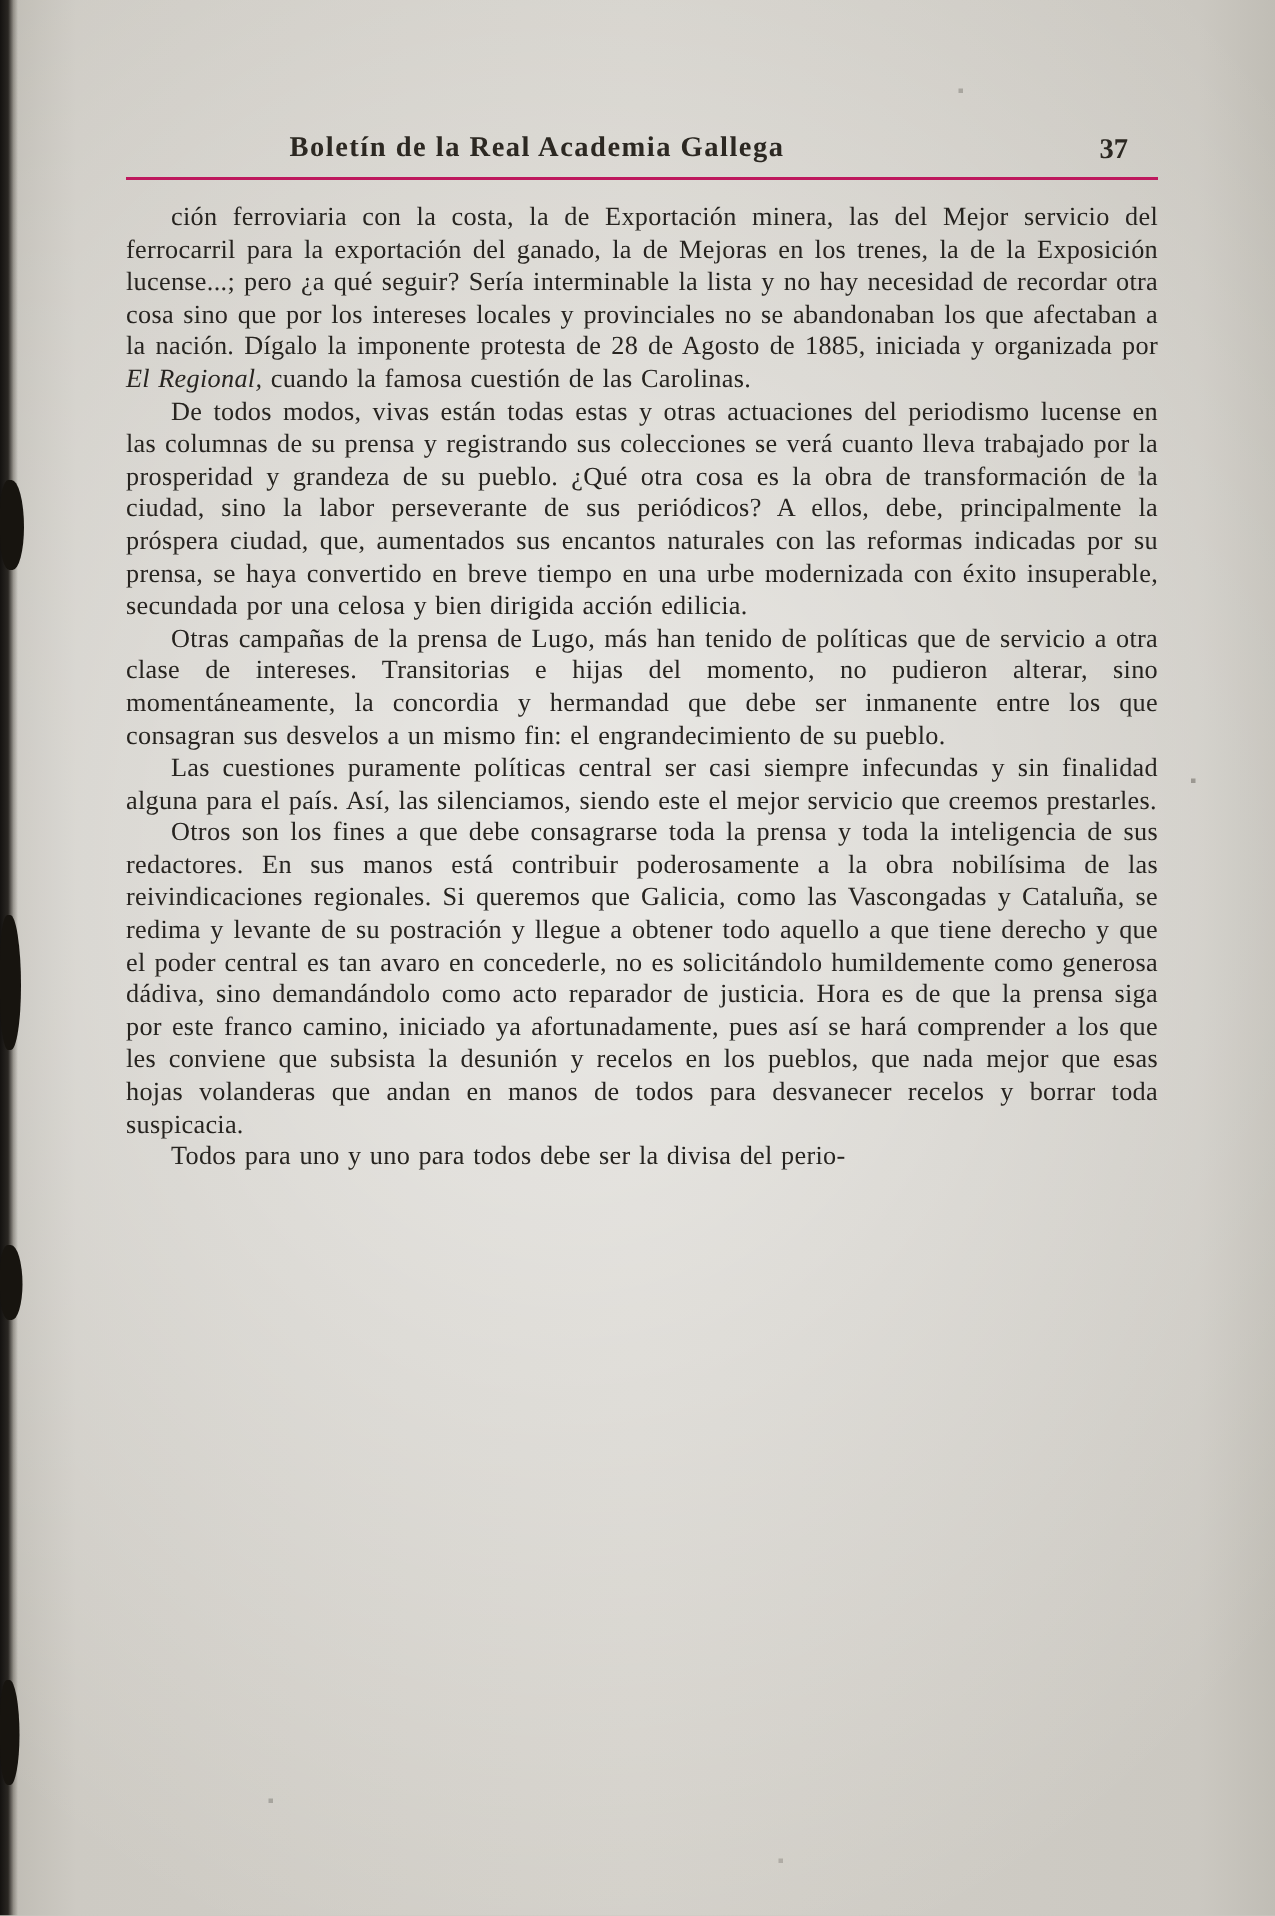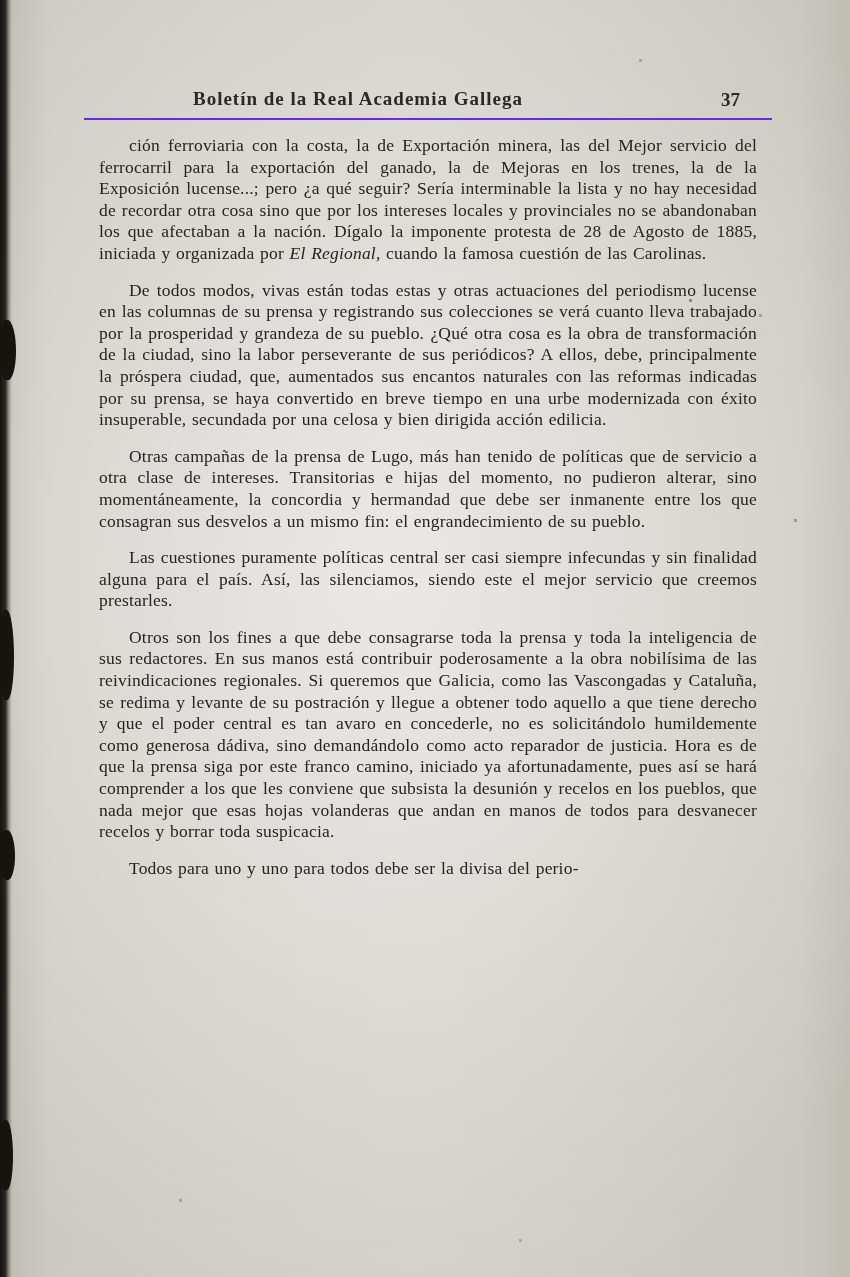--- a/index.html
+++ b/index.html
@@ -51,52 +51,52 @@
   .sheet {
     position: absolute;
     left: 84px;
     top: 88px;
     width: 688px;
   }
 
   .page-header {
     position: relative;
     height: 30px;
-    border-bottom: 2px solid #6d28d9;
+    border-bottom: 2px solid #be185d;
     margin-bottom: 14px;
   }
   .page-header .title {
     position: absolute;
     left: 0;
     right: 140px;
     text-align: center;
     font-weight: bold;
     font-size: 19px;
     letter-spacing: 1px;
     color: #2c2822;
   }
   .page-header .page-number {
     position: absolute;
-    right: 32px;
+    right: 20px;
     top: 1px;
     font-size: 19px;
     font-weight: bold;
     color: #2c2822;
   }
 
   .page-body {
     color: #272420;
     font-size: 17.5px;
     line-height: 21.6px;
     text-align: justify;
     letter-spacing: 0.2px;
     word-spacing: 1px;
   }
   .page-body p.para {
-    margin: 15px;
+    margin: 0;
     text-indent: 30px;
   }
   .page-body em {
     font-style: italic;
   }
 </style>
 </head>
 <body>
 
 <div class="binding-edge"></div>

